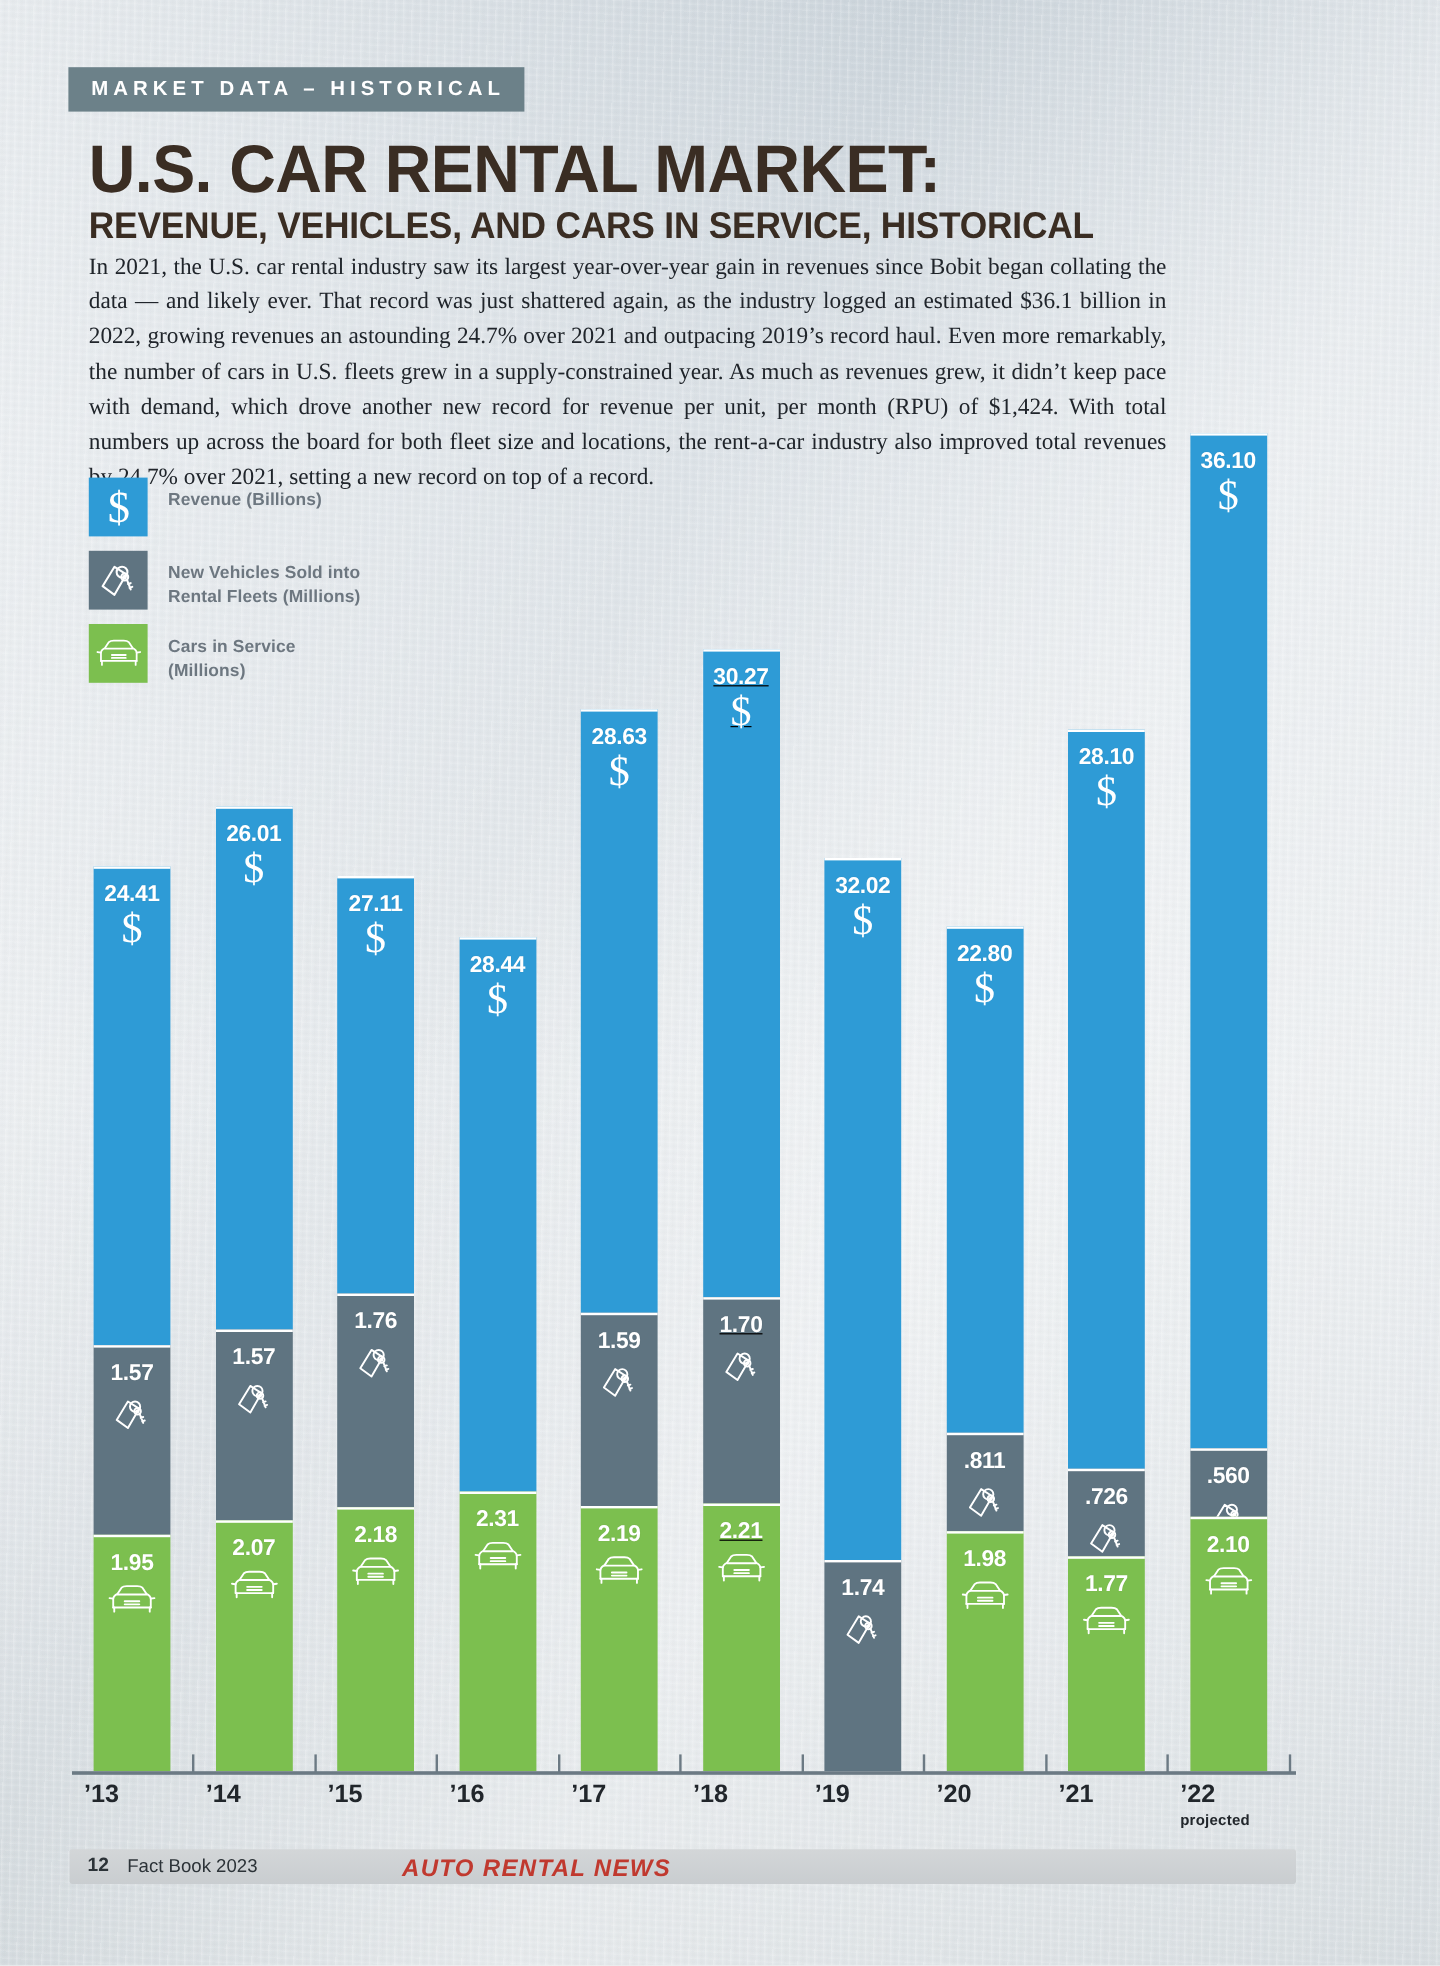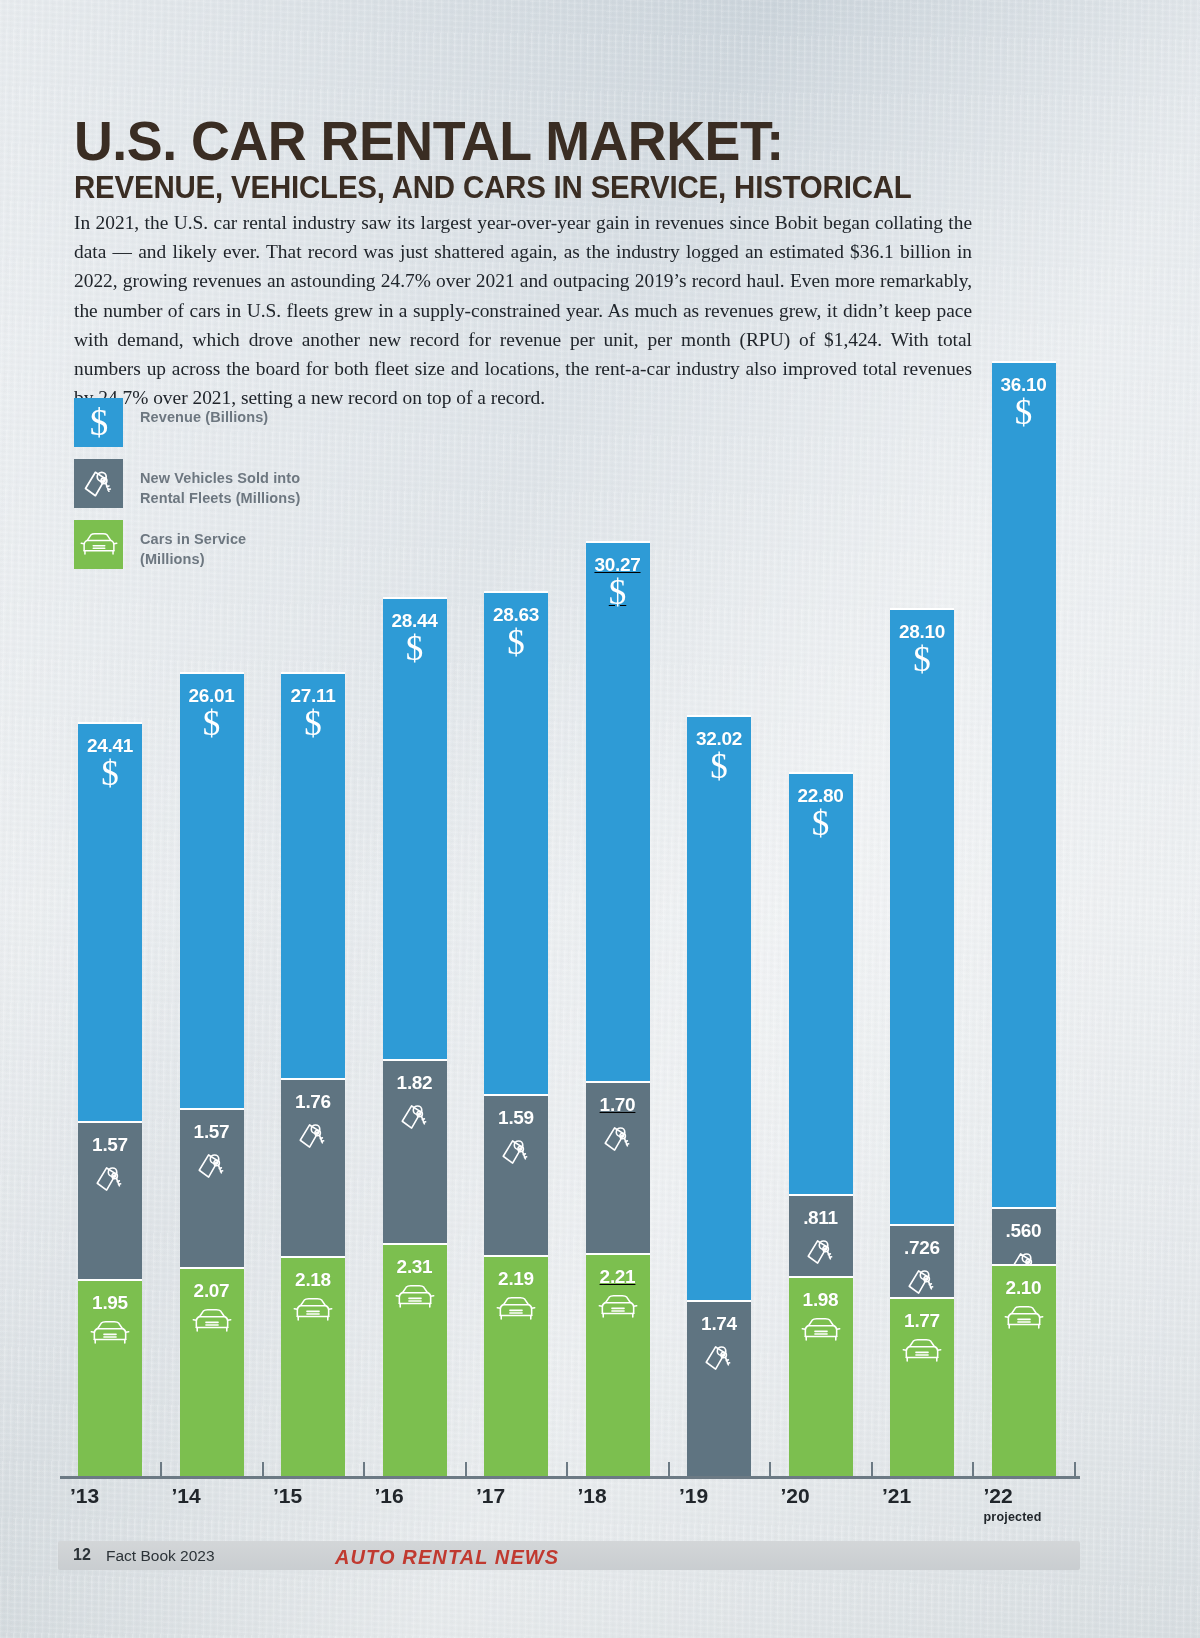--- a/index.html
+++ b/index.html
@@ -192,20 +192,21 @@
     left: 335px; top: 1546px;
     font-size: 20px; font-weight: bold; font-style: italic;
     color: #c0392f; letter-spacing: 1.1px;
   }
 </style>
 </head>
 <body>
 
 <div class="page">
 
+  <div class="kicker">MARKET DATA – HISTORICAL</div>
   <div class="title-main">U.S. CAR RENTAL MARKET:</div>
   <div class="title-sub">REVENUE, VEHICLES, AND CARS IN SERVICE, HISTORICAL</div>
   <div class="body-copy">In 2021, the U.S. car rental industry saw its largest year-over-year gain in revenues since Bobit began collating the data — and likely ever. That record was just shattered again, as the industry logged an estimated $36.1 billion in 2022, growing revenues an astounding 24.7% over 2021 and outpacing 2019’s record haul. Even more remarkably, the number of cars in U.S. fleets grew in a supply-constrained year. As much as revenues grew, it didn’t keep pace with demand, which drove another new record for revenue per unit, per month (RPU) of $1,424. With total numbers up across the board for both fleet size and locations, the rent-a-car industry also improved total revenues by 24.7% over 2021, setting a new record on top of a record.</div>
 
   <div class="legend">
     <div class="legend-row">
       <div class="legend-swatch rev">
         <svg width="30" height="38" viewBox="0 0 30 38" aria-hidden="true">
           <text x="15" y="31" text-anchor="middle" font-family="Liberation Serif, serif" font-size="37" fill="#ffffff">$</text>
         </svg>
@@ -310,21 +311,21 @@
               <path d="M9 9.5 L37 9.5"></path>
               <path d="M5 22 L41 22"></path>
               <path d="M6 22 L6 26 M40 22 L40 26"></path>
               <path d="M16 16 L30 16 M16 19 L30 19"></path>
               <path d="M1.5 13 L5 13.5 M44.5 13 L41 13.5"></path>
             </g>
           </svg>
      </div>
       </div>
       <div class="bar-group" style="left: 221px;">
-        <div class="seg rev" style="height:406px">
+        <div class="seg rev" style="height:348px">
         <span class="val">27.11</span>
         <span class="dollar">$</span>
      </div>
      <div class="seg veh" style="height:177.76px">
         <span class="val">1.76</span>
           <svg class="gly" width="34" height="34" viewBox="0 0 40 40" aria-hidden="true">
             <g fill="none" stroke="#ffffff" stroke-width="1.9" stroke-linejoin="round" stroke-linecap="round">
               <path d="M5 25 L16 7 L27 14 L16 33 Z"></path>
               <circle cx="23" cy="12" r="5"></circle>
               <circle cx="25.5" cy="16.5" r="3.2"></circle>
@@ -344,32 +345,20 @@
               <path d="M16 16 L30 16 M16 19 L30 19"></path>
               <path d="M1.5 13 L5 13.5 M44.5 13 L41 13.5"></path>
             </g>
           </svg>
      </div>
       </div>
       <div class="bar-group" style="left: 322.5px;">
         <div class="seg rev" style="height:461.6660000000001px">
         <span class="val">28.44</span>
         <span class="dollar">$</span>
-     </div>
-     <div class="seg veh" style="height:183.82px">
-        <span class="val">1.82</span>
-          <svg class="gly" width="34" height="34" viewBox="0 0 40 40" aria-hidden="true">
-            <g fill="none" stroke="#ffffff" stroke-width="1.9" stroke-linejoin="round" stroke-linecap="round">
-              <path d="M5 25 L16 7 L27 14 L16 33 Z"></path>
-              <circle cx="23" cy="12" r="5"></circle>
-              <circle cx="25.5" cy="16.5" r="3.2"></circle>
-              <circle cx="25.5" cy="16.5" r="1.1"></circle>
-              <path d="M27.5 19 L31 28 M28.5 23 L31 22.2 M30 26.5 L32.5 25.6"></path>
-            </g>
-          </svg>
      </div>
      <div class="seg srv" style="height:233.31px">
         <span class="val">2.31</span>
           <svg class="gly" width="40" height="27" viewBox="0 0 46 30" aria-hidden="true">
             <g fill="none" stroke="#ffffff" stroke-width="1.8" stroke-linejoin="round" stroke-linecap="round">
               <path d="M5 22 L5 14 C5 12 7 10 9 9 L13 3 C14 2 16 1.5 18 1.5 L28 1.5 C30 1.5 32 2 33 3 L37 9 C39 10 41 12 41 14 L41 22"></path>
               <path d="M9 9.5 L37 9.5"></path>
               <path d="M5 22 L41 22"></path>
               <path d="M6 22 L6 26 M40 22 L40 26"></path>
               <path d="M16 16 L30 16 M16 19 L30 19"></path>

